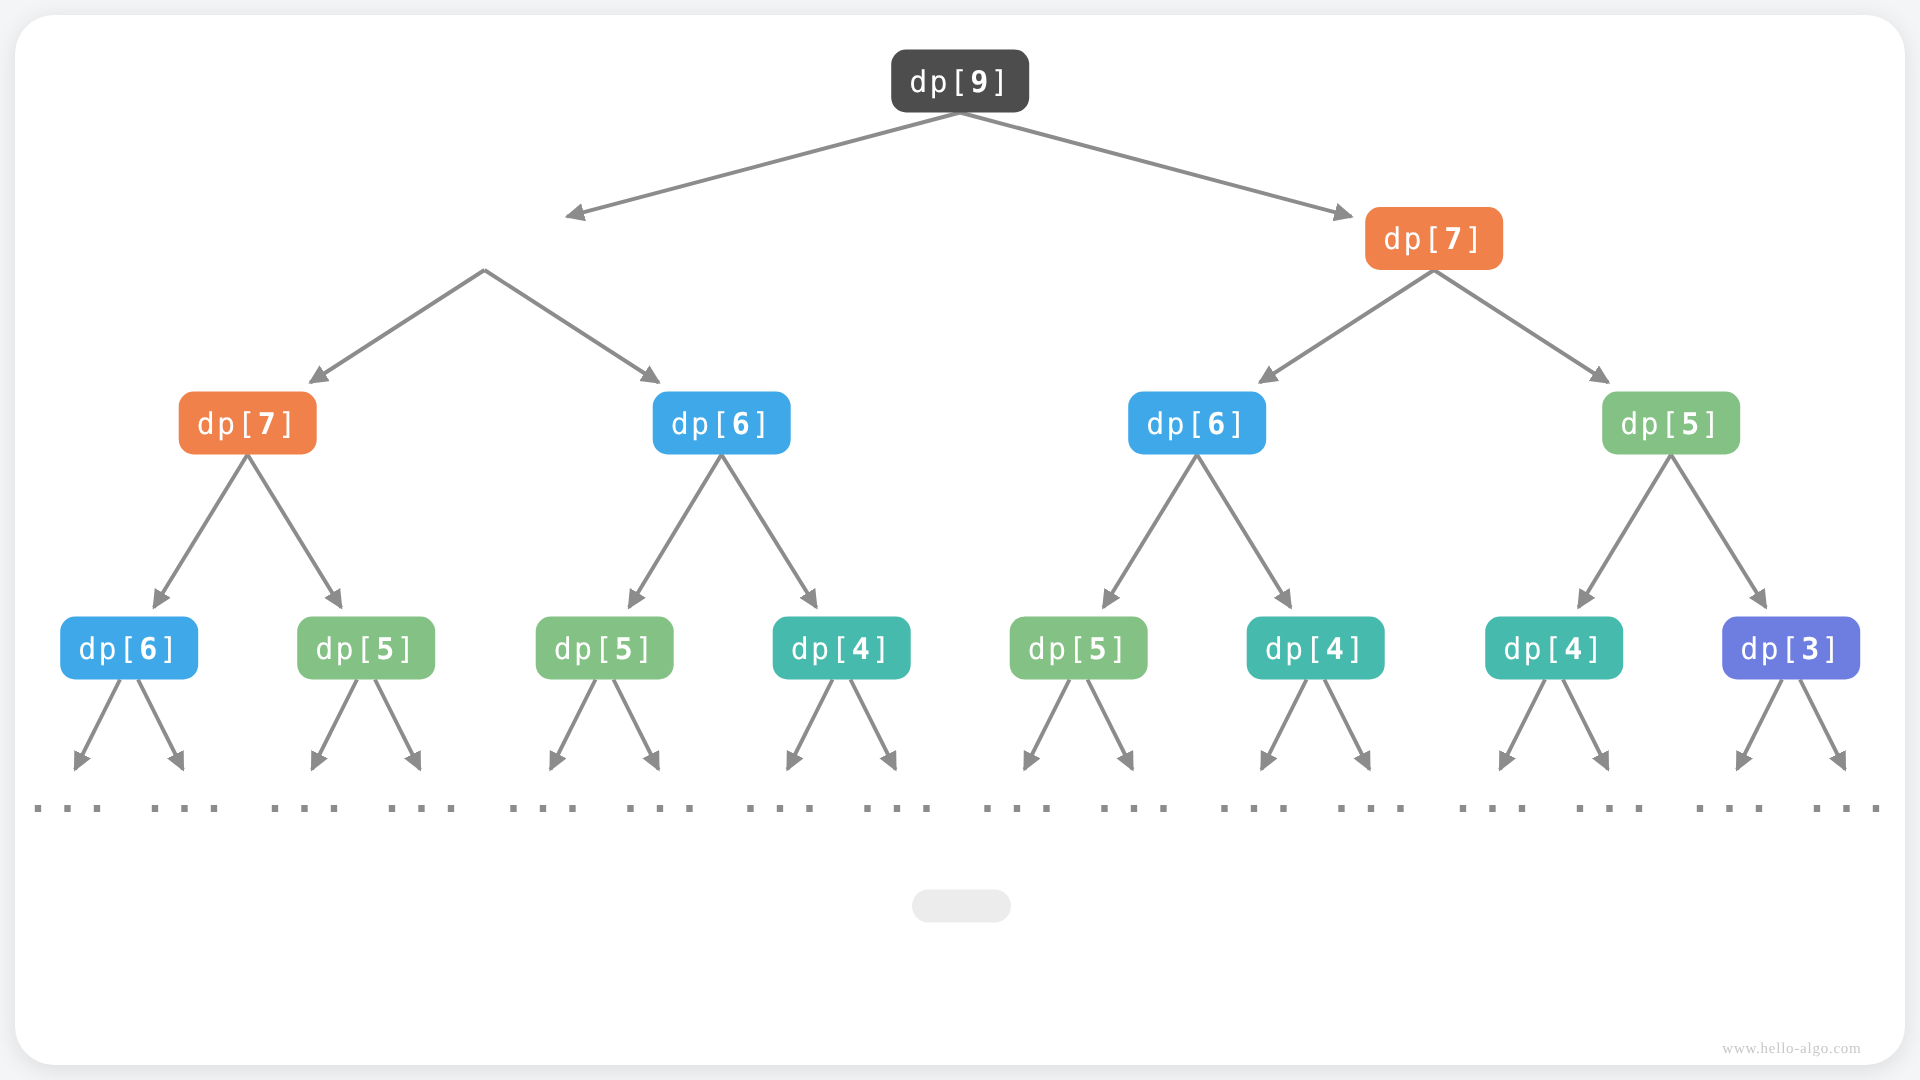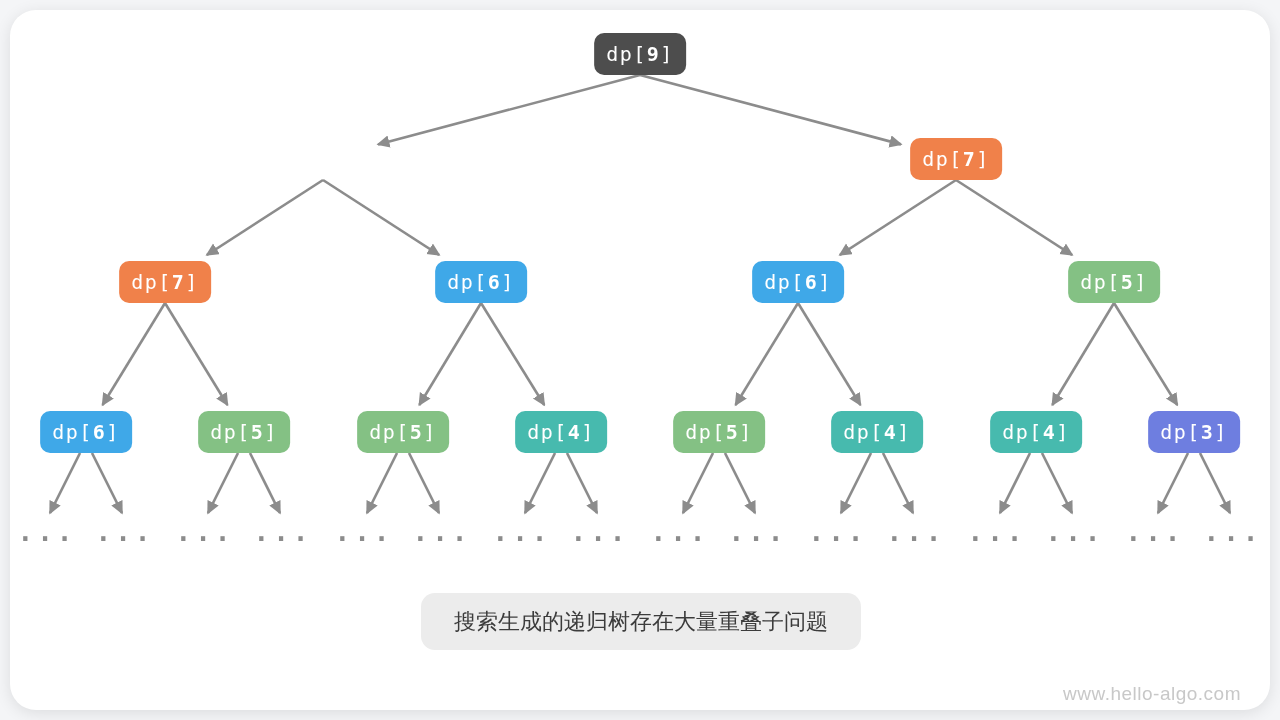--- a/index.html
+++ b/index.html
@@ -57,22 +57,22 @@
   .caption sup.exp {
     font-family: "DejaVu Sans Mono", monospace;
     font-weight: bold;
     font-size: 15px;
     position: relative;
     top: -2px;
   }
   .watermark {
     position: absolute;
     right: 39px; bottom: 15px;
-    font-family: Liberation Sans, sans-serif;
-    font-size: 19px;
+    font-family: Liberation Serif, serif;
+    font-size: 10px;
     letter-spacing: 0.5px;
     color: #c8c8c8;
   }
 </style>
 </head>
 <body>
 
 <div class="card"></div>
 
 <svg class="edges-layer" width="1280" height="720" viewBox="0 0 1280 720">
@@ -140,16 +140,15 @@
     <div class="node" style="left: 244px; top: 432px; background: rgb(132, 193, 132);"><span>dp[</span><span class="digit">5</span><span>]</span></div>
     <div class="node" style="left: 403px; top: 432px; background: rgb(132, 193, 132);"><span>dp[</span><span class="digit">5</span><span>]</span></div>
     <div class="node" style="left: 561px; top: 432px; background: rgb(71, 186, 174);"><span>dp[</span><span class="digit">4</span><span>]</span></div>
     <div class="node" style="left: 719px; top: 432px; background: rgb(132, 193, 132);"><span>dp[</span><span class="digit">5</span><span>]</span></div>
     <div class="node" style="left: 877px; top: 432px; background: rgb(71, 186, 174);"><span>dp[</span><span class="digit">4</span><span>]</span></div>
     <div class="node" style="left: 1036px; top: 432px; background: rgb(71, 186, 174);"><span>dp[</span><span class="digit">4</span><span>]</span></div>
     <div class="node" style="left: 1194px; top: 432px; background: rgb(110, 126, 224); text-align: center;"><span>dp[</span><span class="digit">3</span><span>]</span></div>
   </div>
 
 <div class="caption">
-  <div>搜索生成的递归树存在大量重叠子问题</div>
 </div>
 
 <div class="watermark">www.hello-algo.com</div>
 
 </body></html>

